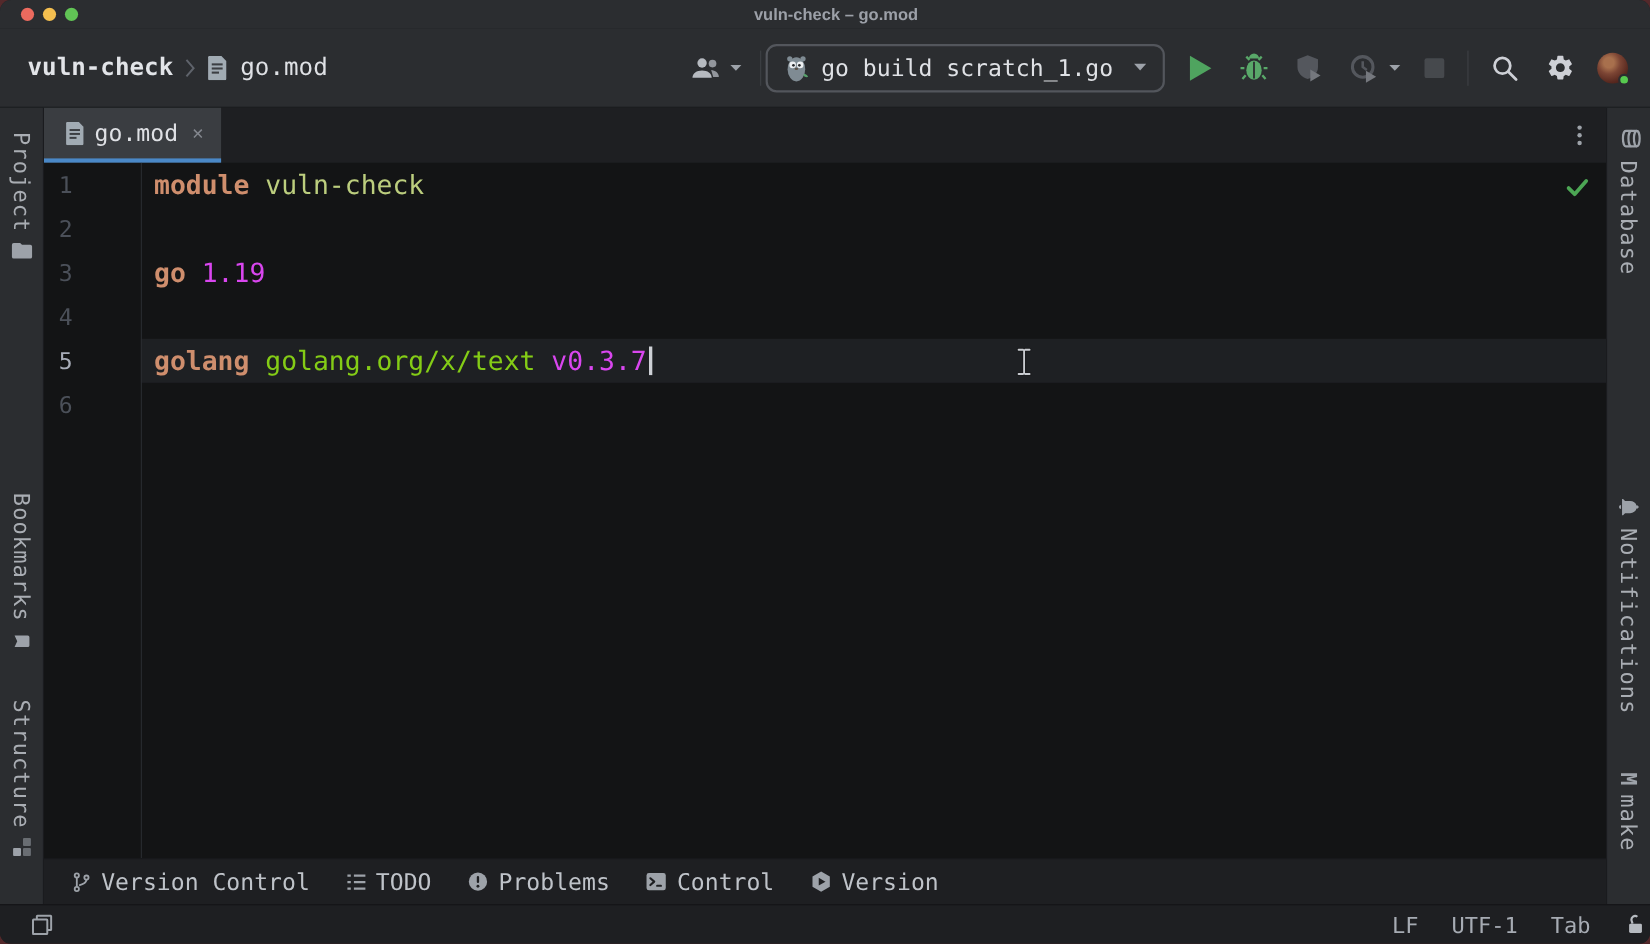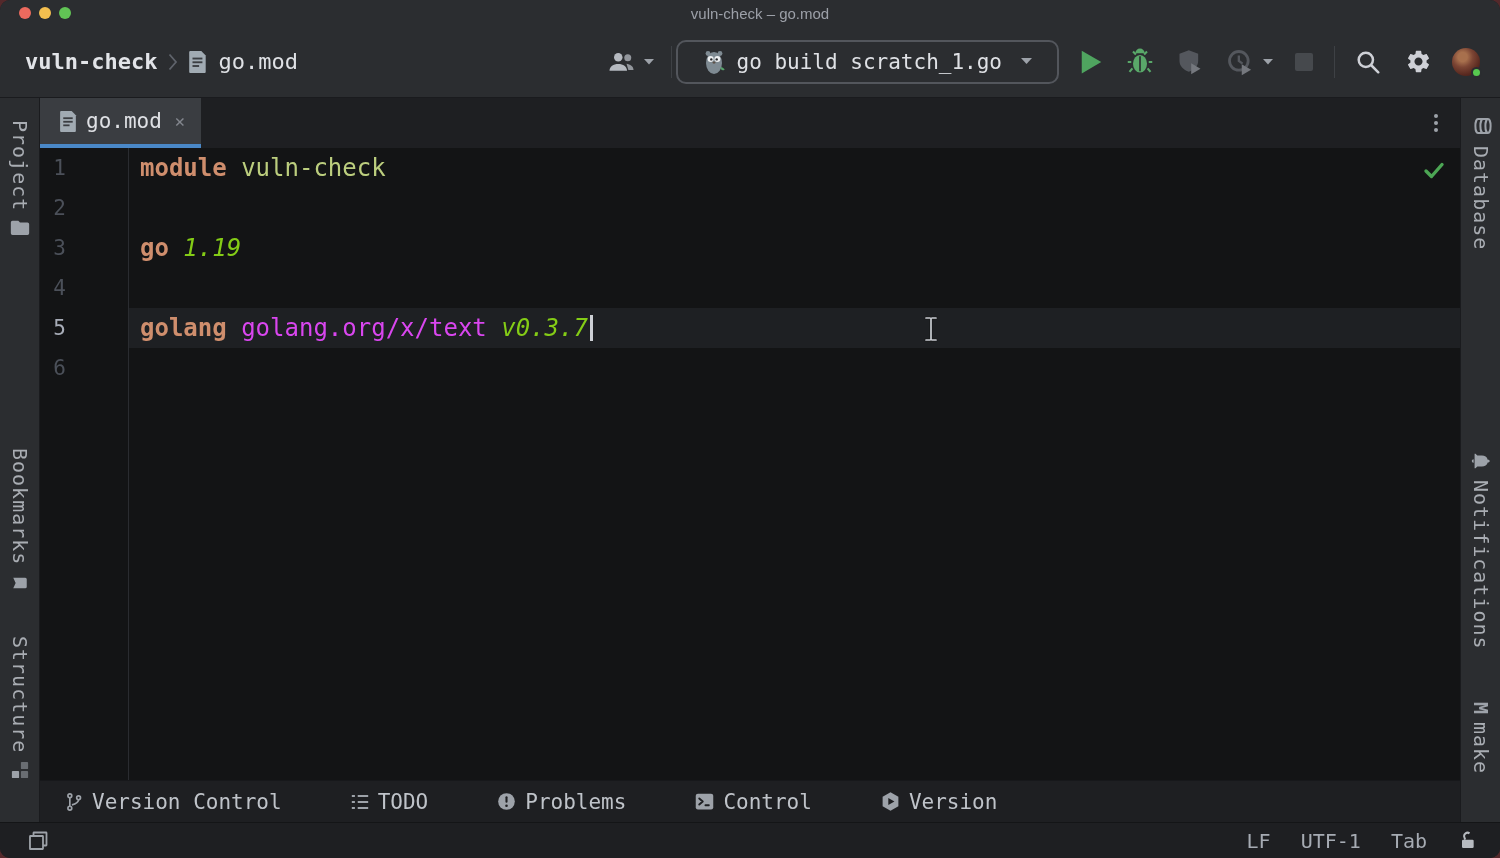--- a/index.html
+++ b/index.html
@@ -4,30 +4,30 @@
 <style>
   * { margin:0; padding:0; box-sizing:border-box; }
   html,body { width:1500px; height:858px; background:#54292b; font-family:"DejaVu Sans Mono","Liberation Mono",monospace; overflow:hidden; }
   .window { width:1500px; height:858px; border-radius:10px; overflow:hidden; background:#1E1F22; display:flex; flex-direction:column; }
 
   
   .titlebar { height:26px; background:#2B2D30; position:relative; flex:none; display:flex; align-items:center; justify-content:center; }
   .lights { position:absolute; left:19px; top:7px; display:flex; gap:8px; }
   .light { width:12px; height:12px; border-radius:50%; }
   .light.red{background:#EC6A5E;} .light.yellow{background:#F4BF4F;} .light.green{background:#61C455;}
-  .wintitle { font-family:"Liberation Sans",sans-serif; font-weight:400; font-size:15px; color:#9CA0A8;margin-left:20px; }
+  .wintitle { font-family:"Liberation Sans",sans-serif; font-weight:700; font-size:15px; color:#9CA0A8;margin-left:20px; }
 
   
   .toolbar { height:72px; background:#2B2D30; flex:none; display:flex; align-items:center; padding:0 20px 0 25px; border-bottom:1px solid #1A1B1E; }
   .crumbs { display:flex; align-items:center; gap:11px; }
   .crumb-project { font-size:22px; font-weight:700; color:#E2E4E8; }
   .crumb-file { font-size:22px; color:#DFE1E5; }
   .tb-right { margin-left:auto; display:flex; align-items:center; }
   .vsep { width:1px; height:32px; background:#3E4145; }
-  .runcombo { display:flex; align-items:center; gap:10px; height:44px; padding:0 24px; border:2px solid #53565C; border-radius:10px; margin:0 20px 0 4px; cursor:pointer; }
+  .runcombo { display:flex; align-items:center; gap:10px; height:44px; padding:0 14px; border:2px solid #53565C; border-radius:10px; margin:0 20px 0 4px; cursor:pointer; }
   .runcombo .cfg { font-size:21px; color:#DFE1E5; white-space:nowrap; }
   .icon-btn { display:flex; align-items:center; justify-content:center; cursor:pointer; }
   .avatar { width:28px; height:28px; border-radius:50%; position:relative; cursor:pointer;
             background:radial-gradient(circle at 38% 32%, #a8704d 0 18%, #7c4534 40%, #57281f 70%, #3a1a15 100%); }
   .avatar .dot { position:absolute; right:-2px; bottom:-2px; width:11px; height:11px; border-radius:50%; background:#57C94F; border:2px solid #2B2D30; }
 
   
   .mainrow { flex:1; display:flex; min-height:0; }
   .stripe { width:40px; flex:none; background:#2B2D30; display:flex; flex-direction:column; align-items:center; }
   .stripe.left { border-right:1px solid #1A1B1E; }
@@ -49,33 +49,33 @@
   
   .editor { flex:1; background:#131415; position:relative; overflow:hidden; font-size:24px; }
   .gutter-sep { position:absolute; left:88px; top:0; bottom:0; width:1px; background:#2A2C30; z-index:3; }
   .eline { display:flex; height:40px; line-height:40px; position:relative; }
   .eline .lnum { width:88px; flex:none; text-align:right; padding-right:62px; color:#4B5059; font-size:21px; }
   .eline.current .lnum { color:#A8ADB8; }
   .eline .code { flex:1; padding-left:12px; white-space:pre; color:#BCBEC4; }
   .eline.current .code { background:#1E2023; }
   .tok-kw { color:#CF8E6D;font-weight:bold; }
   .tok-name { color:#BCCE7E; }
-  .tok-num { color:#84cc16;font-style:italic; }
-  .tok-path { color:#d946ef; }
+  .tok-num { color:#d946ef; }
+  .tok-path { color:#84cc16; }
   .caret { display:inline-block; width:3px; height:26px; background:#CDD0D5; vertical-align:-5px; margin-left:2px; }
   .inspect-check { position:absolute; top:10px; right:14px; z-index:4; }
   .ibeam { position:absolute; left:884px; top:168px; z-index:5; }
 
   
-  .bottombar { height:42px; flex:none; background:#1E1F22; display:flex; align-items:center; gap:68px; padding-left:24px; border-top:1px solid #17181B; }
+  .bottombar { height:42px; flex:none; background:#1E1F22; display:flex; align-items:center; gap:32px; padding-left:24px; border-top:1px solid #17181B; }
   .btool { display:flex; align-items:center; gap:8px; cursor:pointer; }
   .btool .blabel { font-size:21px; color:#BFC3C9; white-space:nowrap; }
 
   
-  .statusbar { height:36px; flex:none; background:#1E1F22; border-top:1px solid #141517; display:flex; align-items:center; padding:0 23px 0 26px; }
+  .statusbar { height:36px; flex:none; background:#1E1F22; border-top:1px solid #141517; display:flex; align-items:center; padding:0 4px 0 26px; }
   .status-right { margin-left:auto; display:flex; align-items:center; gap:30px; }
   .status-item { font-size:20px; color:#A6ABB3; cursor:pointer; }
 
   svg { display:block; }
 </style>
 </head>
 <body>
 
 <div class="window">
 

